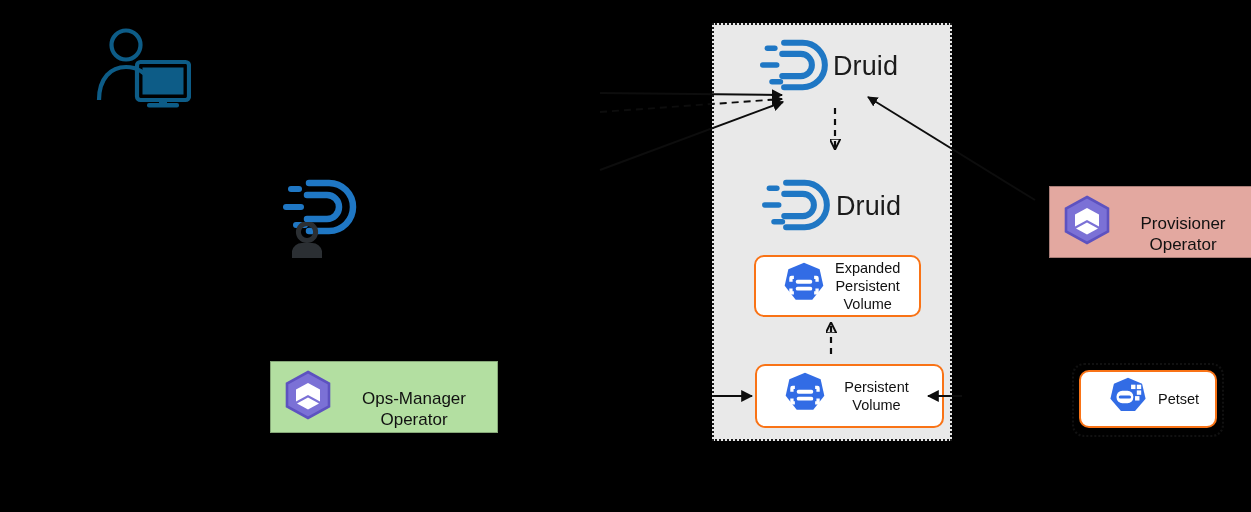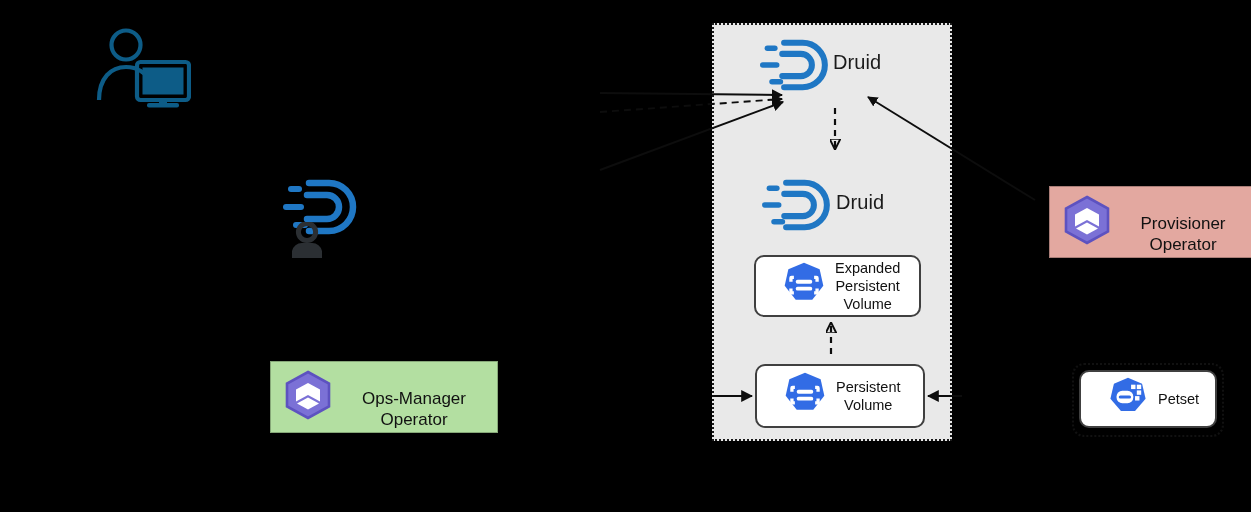--- a/index.html
+++ b/index.html
@@ -26,31 +26,31 @@
     box-sizing: border-box;
   }
 
   
   .druid-logo { position: absolute; }
   .druid-logo svg { display: block; }
 
   .druid-label {
     position: absolute;
     color: #1b1b1b;
-    font-size: 20px;
+    font-size: 27px;
     font-family: "Liberation Sans", sans-serif;
     white-space: nowrap;
     letter-spacing: .1px;
   }
 
   
   .res-box {
     position: absolute;
     background: #ffffff;
-    border: 2px solid #404040;
+    border: 2px solid #f97316;
     border-radius: 10px;
     box-sizing: border-box;
     display: flex;
     align-items: center;
     gap: 8px;
     padding: 0 25px;
   }
   .res-box .res-label {
     flex: 1;
     text-align: center;
@@ -191,21 +191,21 @@
           <path d="M14 36.5 h-2.5 a2.5 2.5 0 0 1 -2.5 -2.5 v-4 h3.6 v3 h1.4 z"></path>
           <path d="M36 36.5 h2.5 a2.5 2.5 0 0 0 2.5 -2.5 v-4 h-3.6 v3 h-1.4 z"></path>
         </g>
       </svg>
     </span>
     <span class="res-label">Expanded
 Persistent
 Volume</span>
   </div>
 
-  <div class="res-box" style="left:755px; top:364px; width:170px; height:64px;">
+  <div class="res-box" style="left:755px; top:364px; width:189px; height:64px;">
     <span class="res-icon">
       <svg width="46" height="46" viewBox="0 0 50 50" xmlns="http://www.w3.org/2000/svg">
         <polygon points="25,2 42,9 46,27 34,42 16,42 4,27 8,9" fill="#326ce5"></polygon>
         <g fill="#ffffff">
           <rect x="16" y="20.5" width="18" height="4.2" rx="2.1"></rect>
           <rect x="16" y="28" width="18" height="4.2" rx="2.1"></rect>
           <path d="M14 16 h-2.5 a2.5 2.5 0 0 0 -2.5 2.5 v4 h3.6 v-3 h1.4 z"></path>
           <path d="M36 16 h2.5 a2.5 2.5 0 0 1 2.5 2.5 v4 h-3.6 v-3 h-1.4 z"></path>
           <path d="M14 36.5 h-2.5 a2.5 2.5 0 0 1 -2.5 -2.5 v-4 h3.6 v3 h1.4 z"></path>
           <path d="M36 36.5 h2.5 a2.5 2.5 0 0 0 2.5 -2.5 v-4 h-3.6 v3 h-1.4 z"></path>

